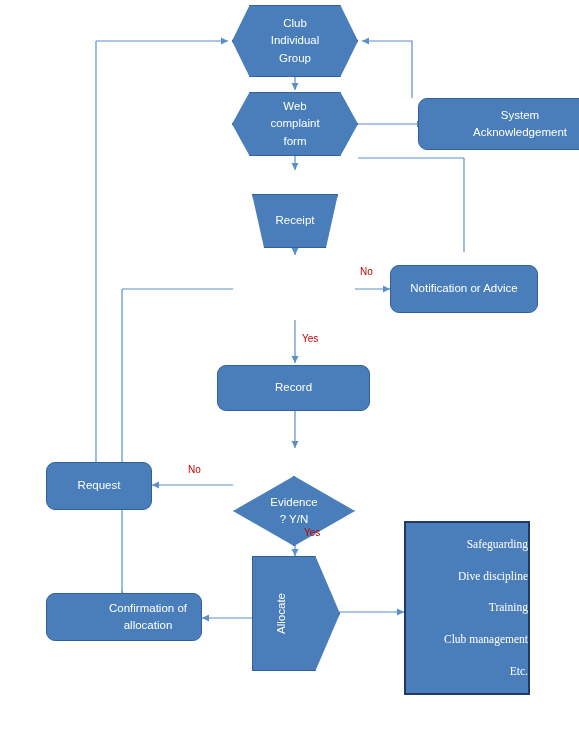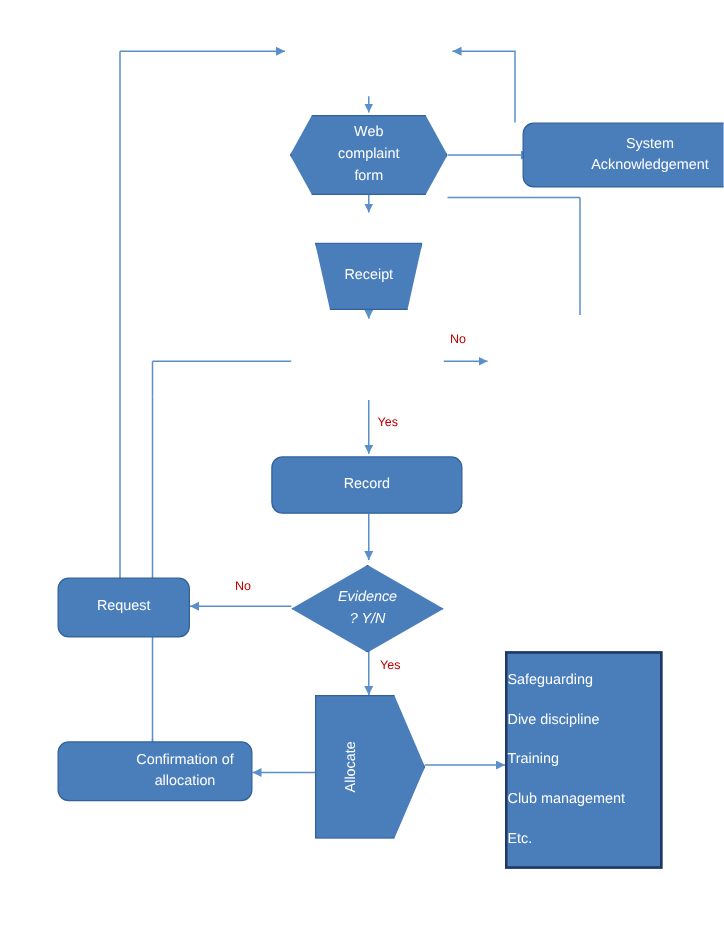--- a/index.html
+++ b/index.html
@@ -90,21 +90,22 @@
     border: 2px solid #1f3864;
     flex-direction: column;
     justify-content: space-around;
     align-items: center;
     padding: 6px 0;
   }
   .listbox .li {
     font-size: 11.5px;
     color: #ffffff;
     width: 100%;
-    text-align: left;
+    text-align: right;
+    font-family: Liberation Serif, serif;
   }
   .edge-label {
     position: absolute;
     color: #c00000;
     font-size: 10px;
     z-index: 5;
     font-family: "Liberation Sans", sans-serif;
   }
 </style>
 </head>
@@ -169,43 +170,51 @@
       <path d="M340,612 L404,612" marker-end="url(#ah)"></path>
 
       
       <path d="M252,618 L202,618" marker-end="url(#ah)"></path>
 
       
       <path d="M122,591 L122,600"></path>
     </g>
   </svg>
 
+  <div class="node hex" style="left:232px; top:5px; width:126px; height:72px;">
+    <span class="lbl">Club
+Individual
+Group</span>
+  </div>
 
   <div class="node hex" style="left:232px; top:92px; width:126px; height:64px;">
     <span class="lbl">Web
 complaint
 form</span>
   </div>
 
   <div class="node rbox" style="left:418px; top:98px; width:180px; height:52px;padding-left:24px;">
     <span class="lbl">System
 Acknowledgement</span>
   </div>
 
   <div class="node trap" style="left:252px; top:170px; width:86px; height:54px;">
     <span class="lbl">Receipt</span>
   </div>
 
 
+  <div class="node rbox" style="left:390px; top:265px; width:148px; height:48px;">
+    <span class="lbl">Notification or Advice</span>
+  </div>
 
   <div class="node rbox" style="left:217px; top:365px; width:153px; height:46px;">
     <span class="lbl">Record</span>
   </div>
 
-  <div class="node diamond" style="left:233px; top:452px; width:122px; height:70px;font-style:italic;">
+  <div class="node diamond" style="left:233px; top:476px; width:122px; height:70px;">
     <div class="shape"></div>
     <span class="lbl">Evidence
 ? Y/N</span>
   </div>
 
   <div class="node rbox" style="left:46px; top:462px; width:106px; height:48px;">
     <span class="lbl">Request</span>
   </div>
 
   <div class="node arrowshape" style="left:252px; top:556px; width:88px; height:115px;">

